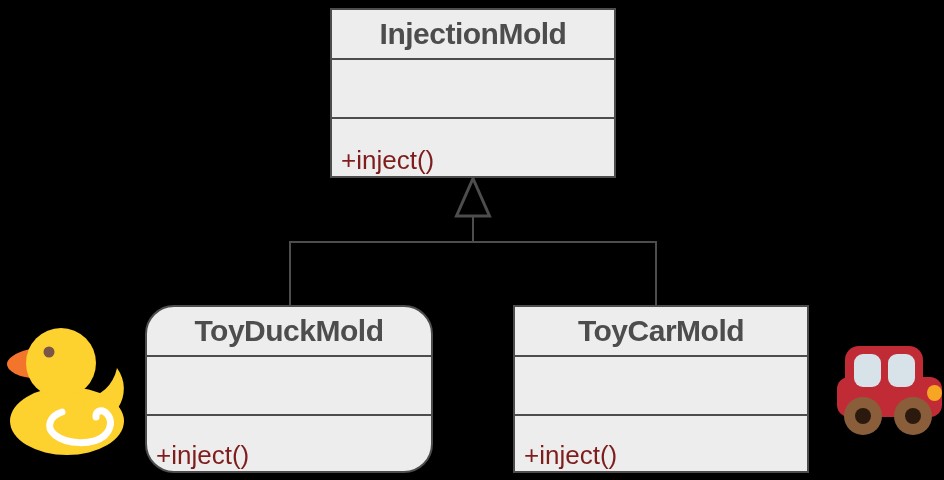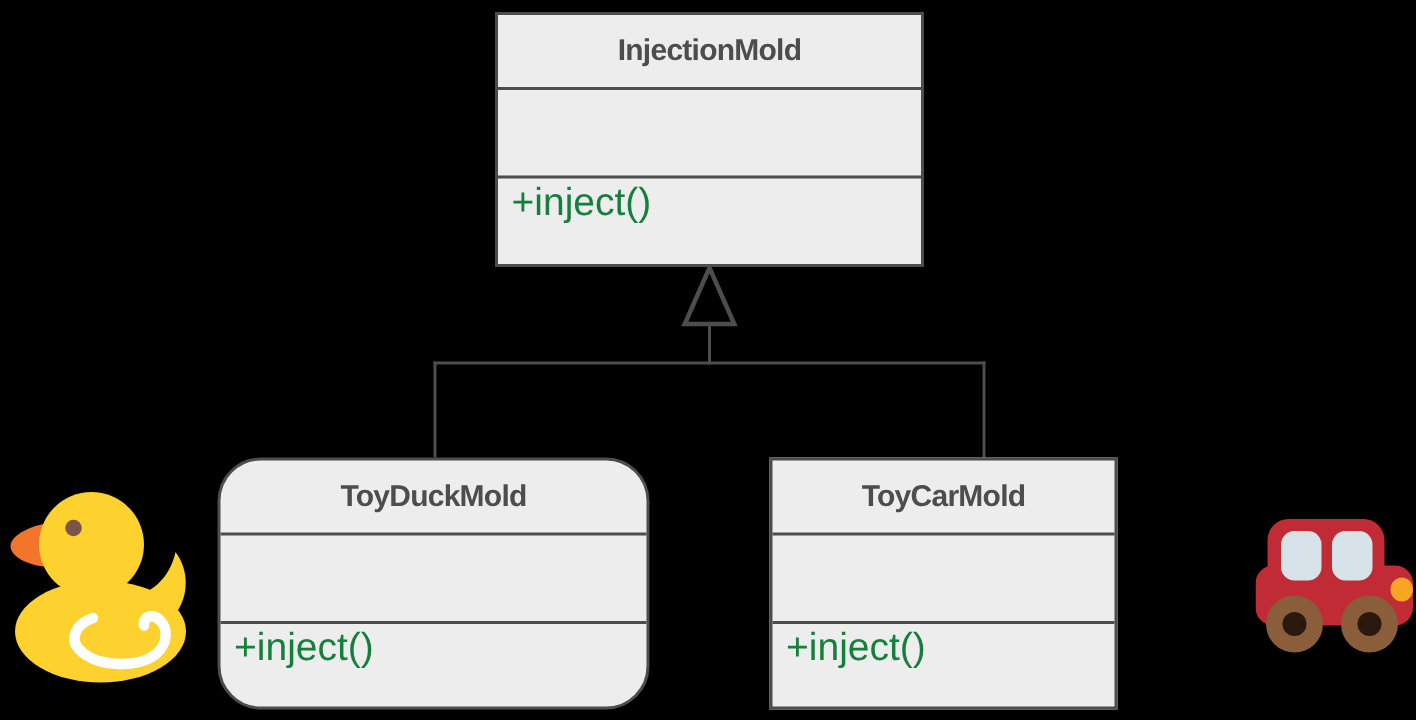--- a/index.html
+++ b/index.html
@@ -24,40 +24,40 @@
     border: 2px solid #4D4D4D;
     display: flex;
     flex-direction: column;
   }
   .uml-title {
     height: 48px;
     border-bottom: 2px solid #4D4D4D;
     display: flex;
     align-items: center;
     justify-content: center;
-    font-size: 20px;
+    font-size: 30px;
     font-weight: bold;
     color: #4D4D4D;
     letter-spacing: -0.5px;
   }
   .uml-attrs {
     height: 57px;
     border-bottom: 2px solid #4D4D4D;
   }
   .uml-methods {
     flex: 1;
     display: flex;
-    align-items: flex-start;
+    align-items: flex-end;
     padding-left: 9px;
     font-size: 26px;
-    color: #15803d;
+    color: #7f1d1d;
   }
   #box-parent { left: 330px; top: 8px;   width: 286px; height: 170px; }
   #box-duck   { left: 145px; top: 305px; width: 288px; height: 168px; border-radius: 29px; }
-  #box-car    { left: 513px; top: 305px; width: 232px; height: 168px; }
+  #box-car    { left: 513px; top: 305px; width: 296px; height: 168px; }
 
   
   .conn { position: absolute; background: #4D4D4D; }
   #conn-stem   { left: 472px; top: 216px; width: 2px;   height: 27px; }
   #conn-hbar   { left: 289px; top: 241px; width: 368px; height: 2px;  }
   #conn-vleft  { left: 289px; top: 241px; width: 2px;   height: 64px; }
   #conn-vright { left: 655px; top: 241px; width: 2px;   height: 64px; }
 
   .tri-svg { position: absolute; left: 454px; top: 176px; }
   .tri-svg polygon { fill: #000000; }

